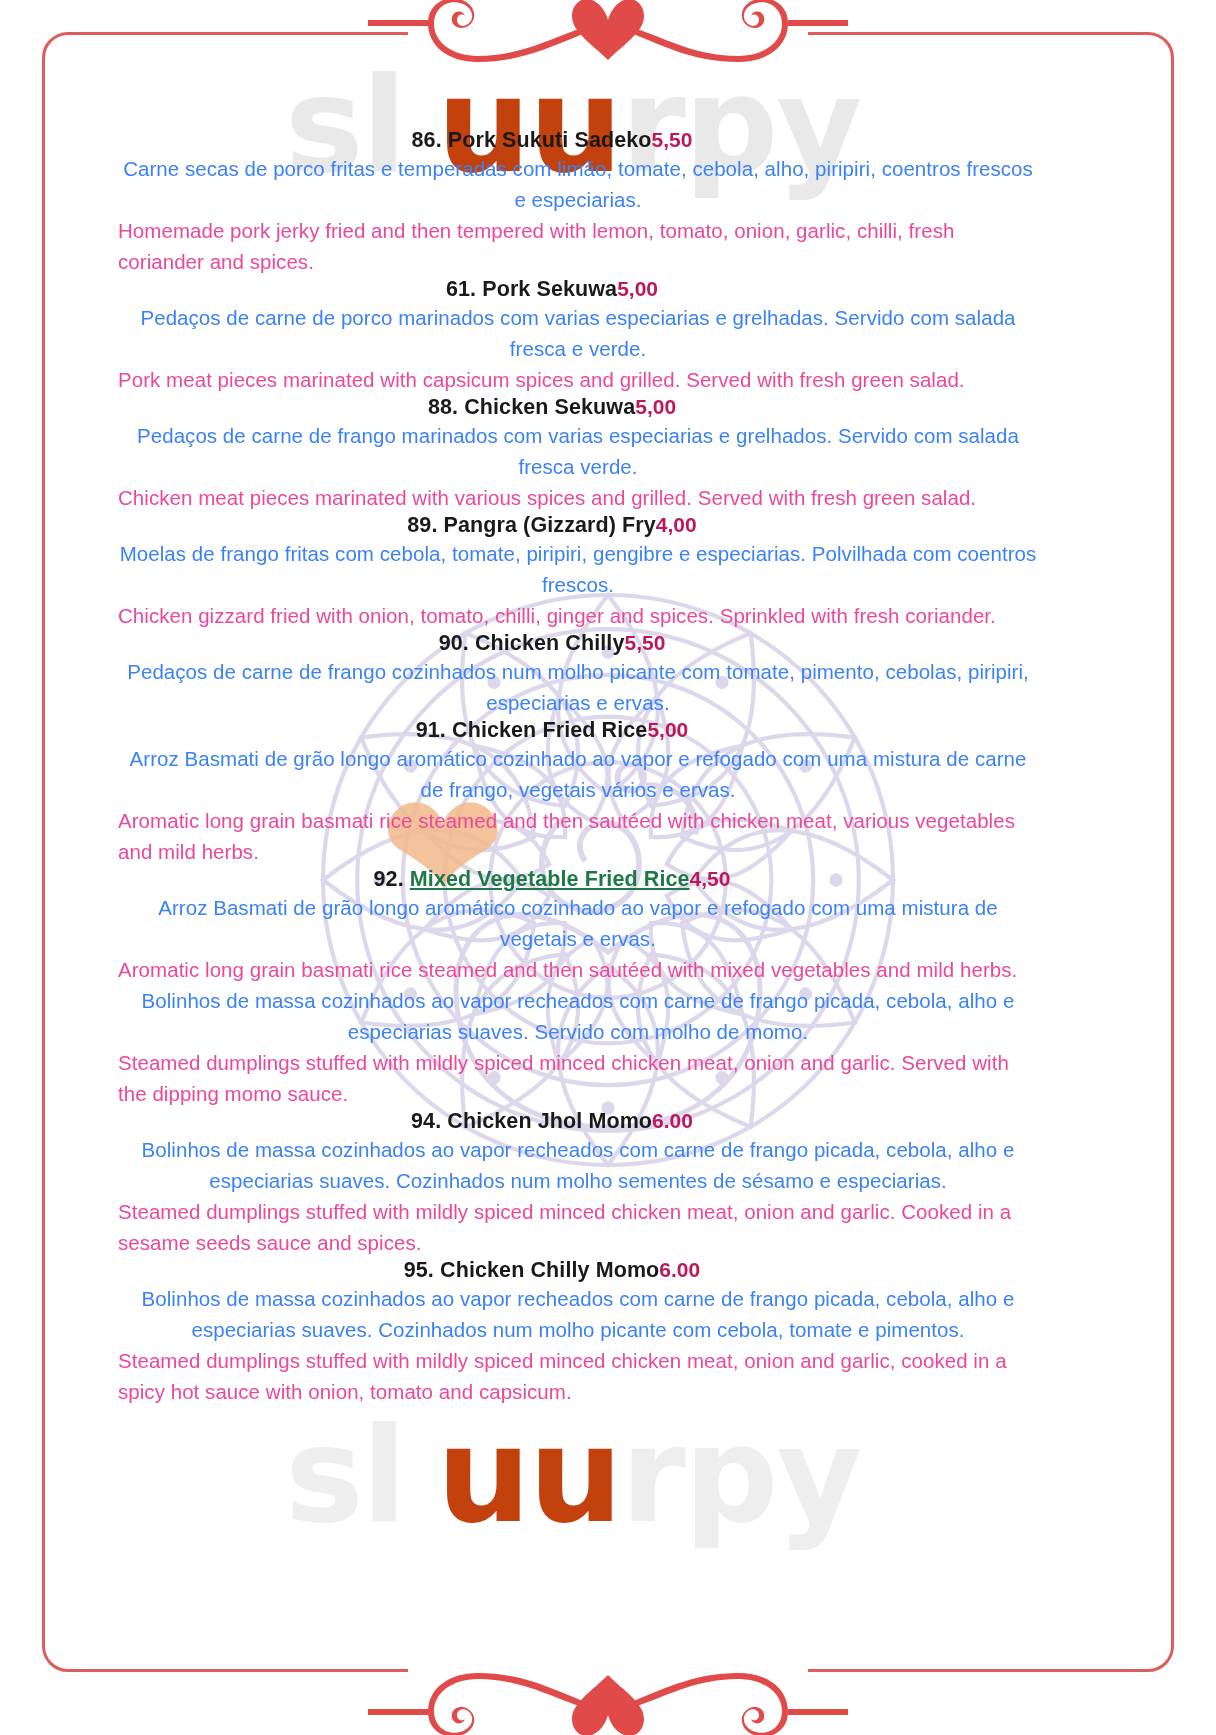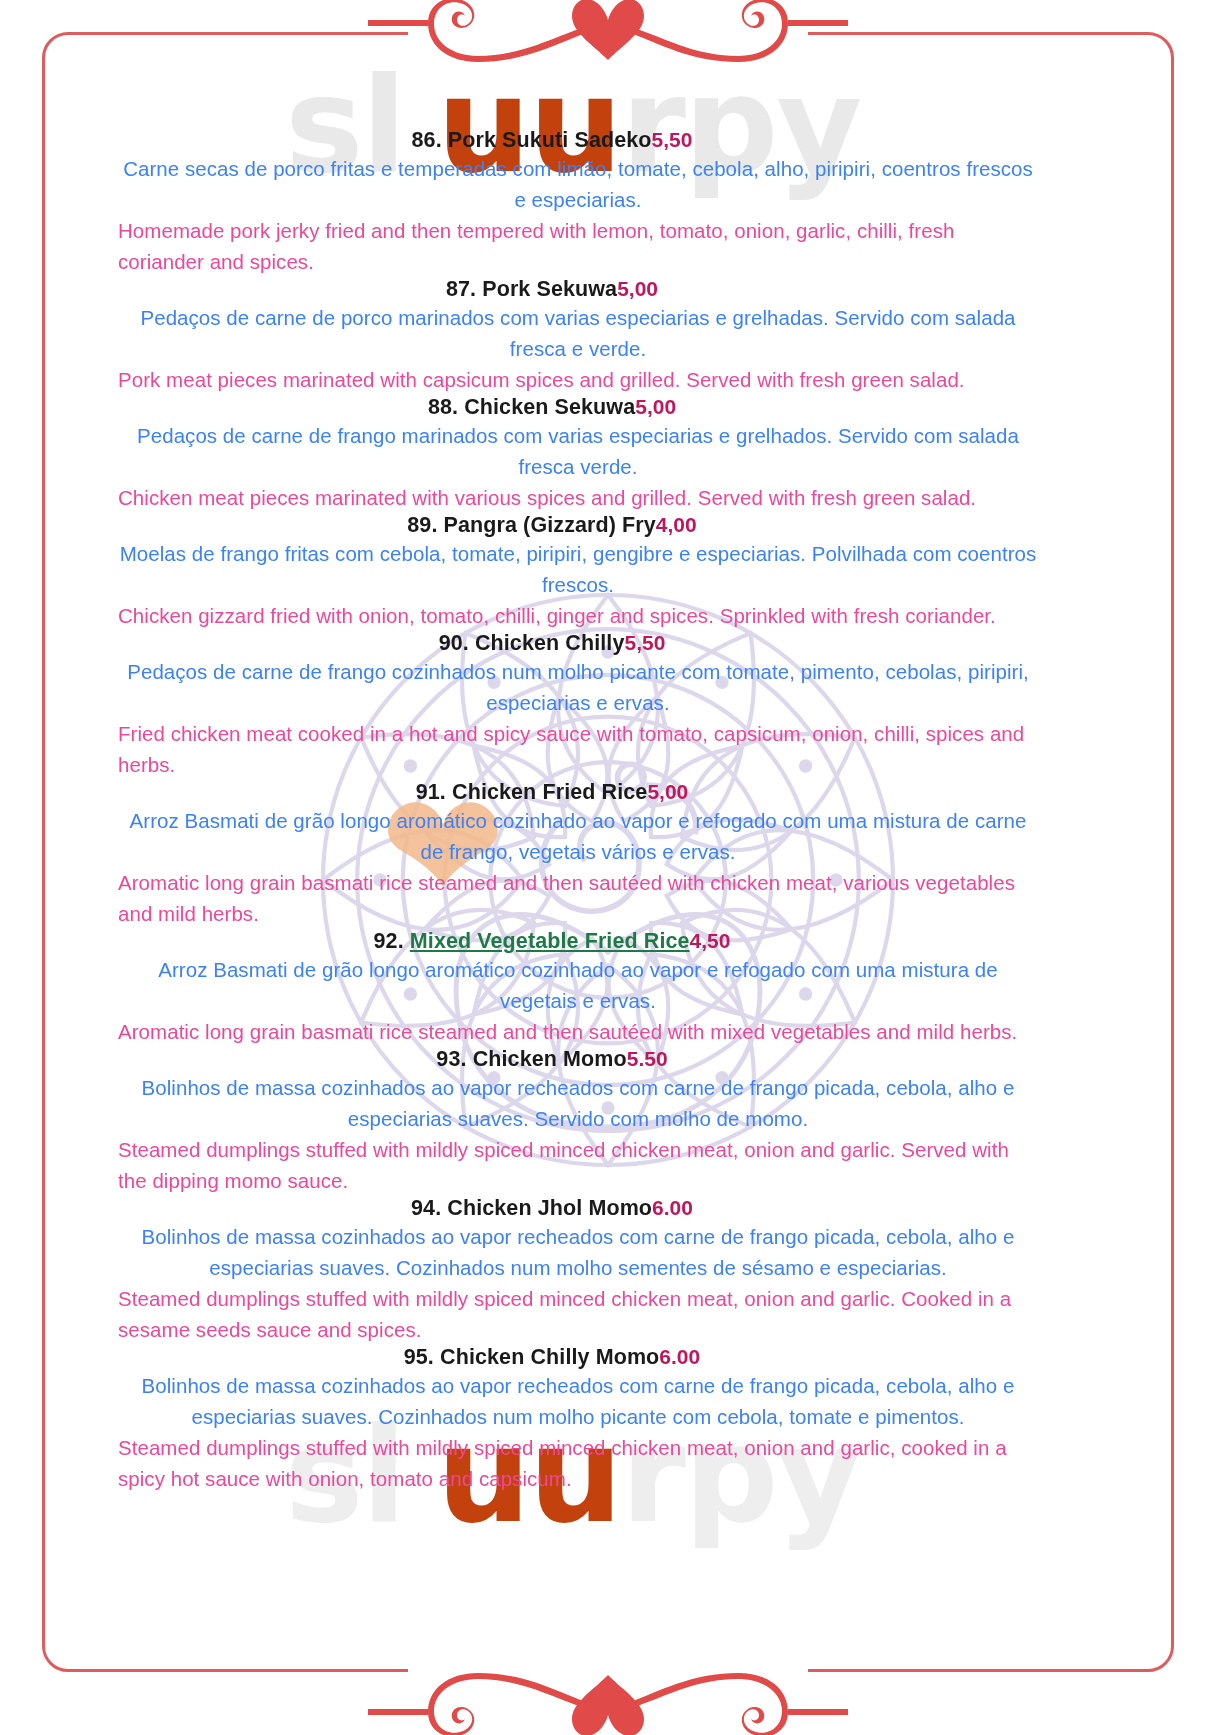--- a/index.html
+++ b/index.html
@@ -261,21 +261,21 @@
     <div class="menu-item">
       <div class="item-head">
         <div class="item-name"><span>86.</span> <span class="veg-text">Pork Sukuti Sadeko</span></div>
         <div class="item-price">5,50</div>
       </div>
       <div class="desc desc-pt">Carne secas de porco fritas e temperadas com limão, tomate, cebola, alho, piripiri, coentros frescos e especiarias.</div>
       <div class="desc desc-en">Homemade pork jerky fried and then tempered with lemon, tomato, onion, garlic, chilli, fresh coriander and spices.</div>
     </div>
     <div class="menu-item">
       <div class="item-head">
-        <div class="item-name"><span>87.</span> <span class="veg-text">Pork Sekuwa</span></div>
+        <div class="item-name"><span>61.</span> <span class="veg-text">Pork Sekuwa</span></div>
         <div class="item-price">5,00</div>
       </div>
       <div class="desc desc-pt">Pedaços de carne de porco marinados com varias especiarias e grelhadas. Servido com salada fresca e verde.</div>
       <div class="desc desc-en">Pork meat pieces marinated with capsicum spices and grilled. Served with fresh green salad.</div>
     </div>
     <div class="menu-item">
       <div class="item-head">
         <div class="item-name"><span>88.</span> <span class="veg-text">Chicken Sekuwa</span></div>
         <div class="item-price">5,00</div>
       </div>
@@ -289,43 +289,38 @@
       </div>
       <div class="desc desc-pt">Moelas de frango fritas com cebola, tomate, piripiri, gengibre e especiarias. Polvilhada com coentros frescos.</div>
       <div class="desc desc-en">Chicken gizzard fried with onion, tomato, chilli, ginger and spices. Sprinkled with fresh coriander.</div>
     </div>
     <div class="menu-item">
       <div class="item-head">
         <div class="item-name"><span>90.</span> <span class="veg-text">Chicken Chilly</span></div>
         <div class="item-price">5,50</div>
       </div>
       <div class="desc desc-pt">Pedaços de carne de frango cozinhados num molho picante com tomate, pimento, cebolas, piripiri, especiarias e ervas.</div>
-      <div class="desc desc-en">Fried chicken meat cooked in a hot and spicy sauce with tomato, capsicum, onion, chilli, spices and herbs.</div>
     </div>
     <div class="menu-item">
       <div class="item-head">
         <div class="item-name"><span>91.</span> <span class="veg-text">Chicken Fried Rice</span></div>
         <div class="item-price">5,00</div>
       </div>
       <div class="desc desc-pt">Arroz Basmati de grão longo aromático cozinhado ao vapor e refogado com uma mistura de carne de frango, vegetais vários e ervas.</div>
       <div class="desc desc-en">Aromatic long grain basmati rice steamed and then sautéed with chicken meat, various vegetables and mild herbs.</div>
     </div>
     <div class="menu-item">
       <div class="item-head">
         <div class="item-name veg"><span>92.</span> <span class="veg-text">Mixed Vegetable Fried Rice</span></div>
         <div class="item-price">4,50</div>
       </div>
       <div class="desc desc-pt">Arroz Basmati de grão longo aromático cozinhado ao vapor e refogado com uma mistura de vegetais e ervas.</div>
       <div class="desc desc-en">Aromatic long grain basmati rice steamed and then sautéed with mixed vegetables and mild herbs.</div>
     </div>
     <div class="menu-item">
-      <div class="item-head">
-        <div class="item-name"><span>93.</span> <span class="veg-text">Chicken Momo</span></div>
-        <div class="item-price">5.50</div>
-      </div>
       <div class="desc desc-pt">Bolinhos de massa cozinhados ao vapor recheados com carne de frango picada, cebola, alho e especiarias suaves. Servido com molho de momo.</div>
       <div class="desc desc-en">Steamed dumplings stuffed with mildly spiced minced chicken meat, onion and garlic. Served with the dipping momo sauce.</div>
     </div>
     <div class="menu-item">
       <div class="item-head">
         <div class="item-name"><span>94.</span> <span class="veg-text">Chicken Jhol Momo</span></div>
         <div class="item-price">6.00</div>
       </div>
       <div class="desc desc-pt">Bolinhos de massa cozinhados ao vapor recheados com carne de frango picada, cebola, alho e especiarias suaves. Cozinhados num molho sementes de sésamo e especiarias.</div>
       <div class="desc desc-en">Steamed dumplings stuffed with mildly spiced minced chicken meat, onion and garlic. Cooked in a sesame seeds sauce and spices.</div>

